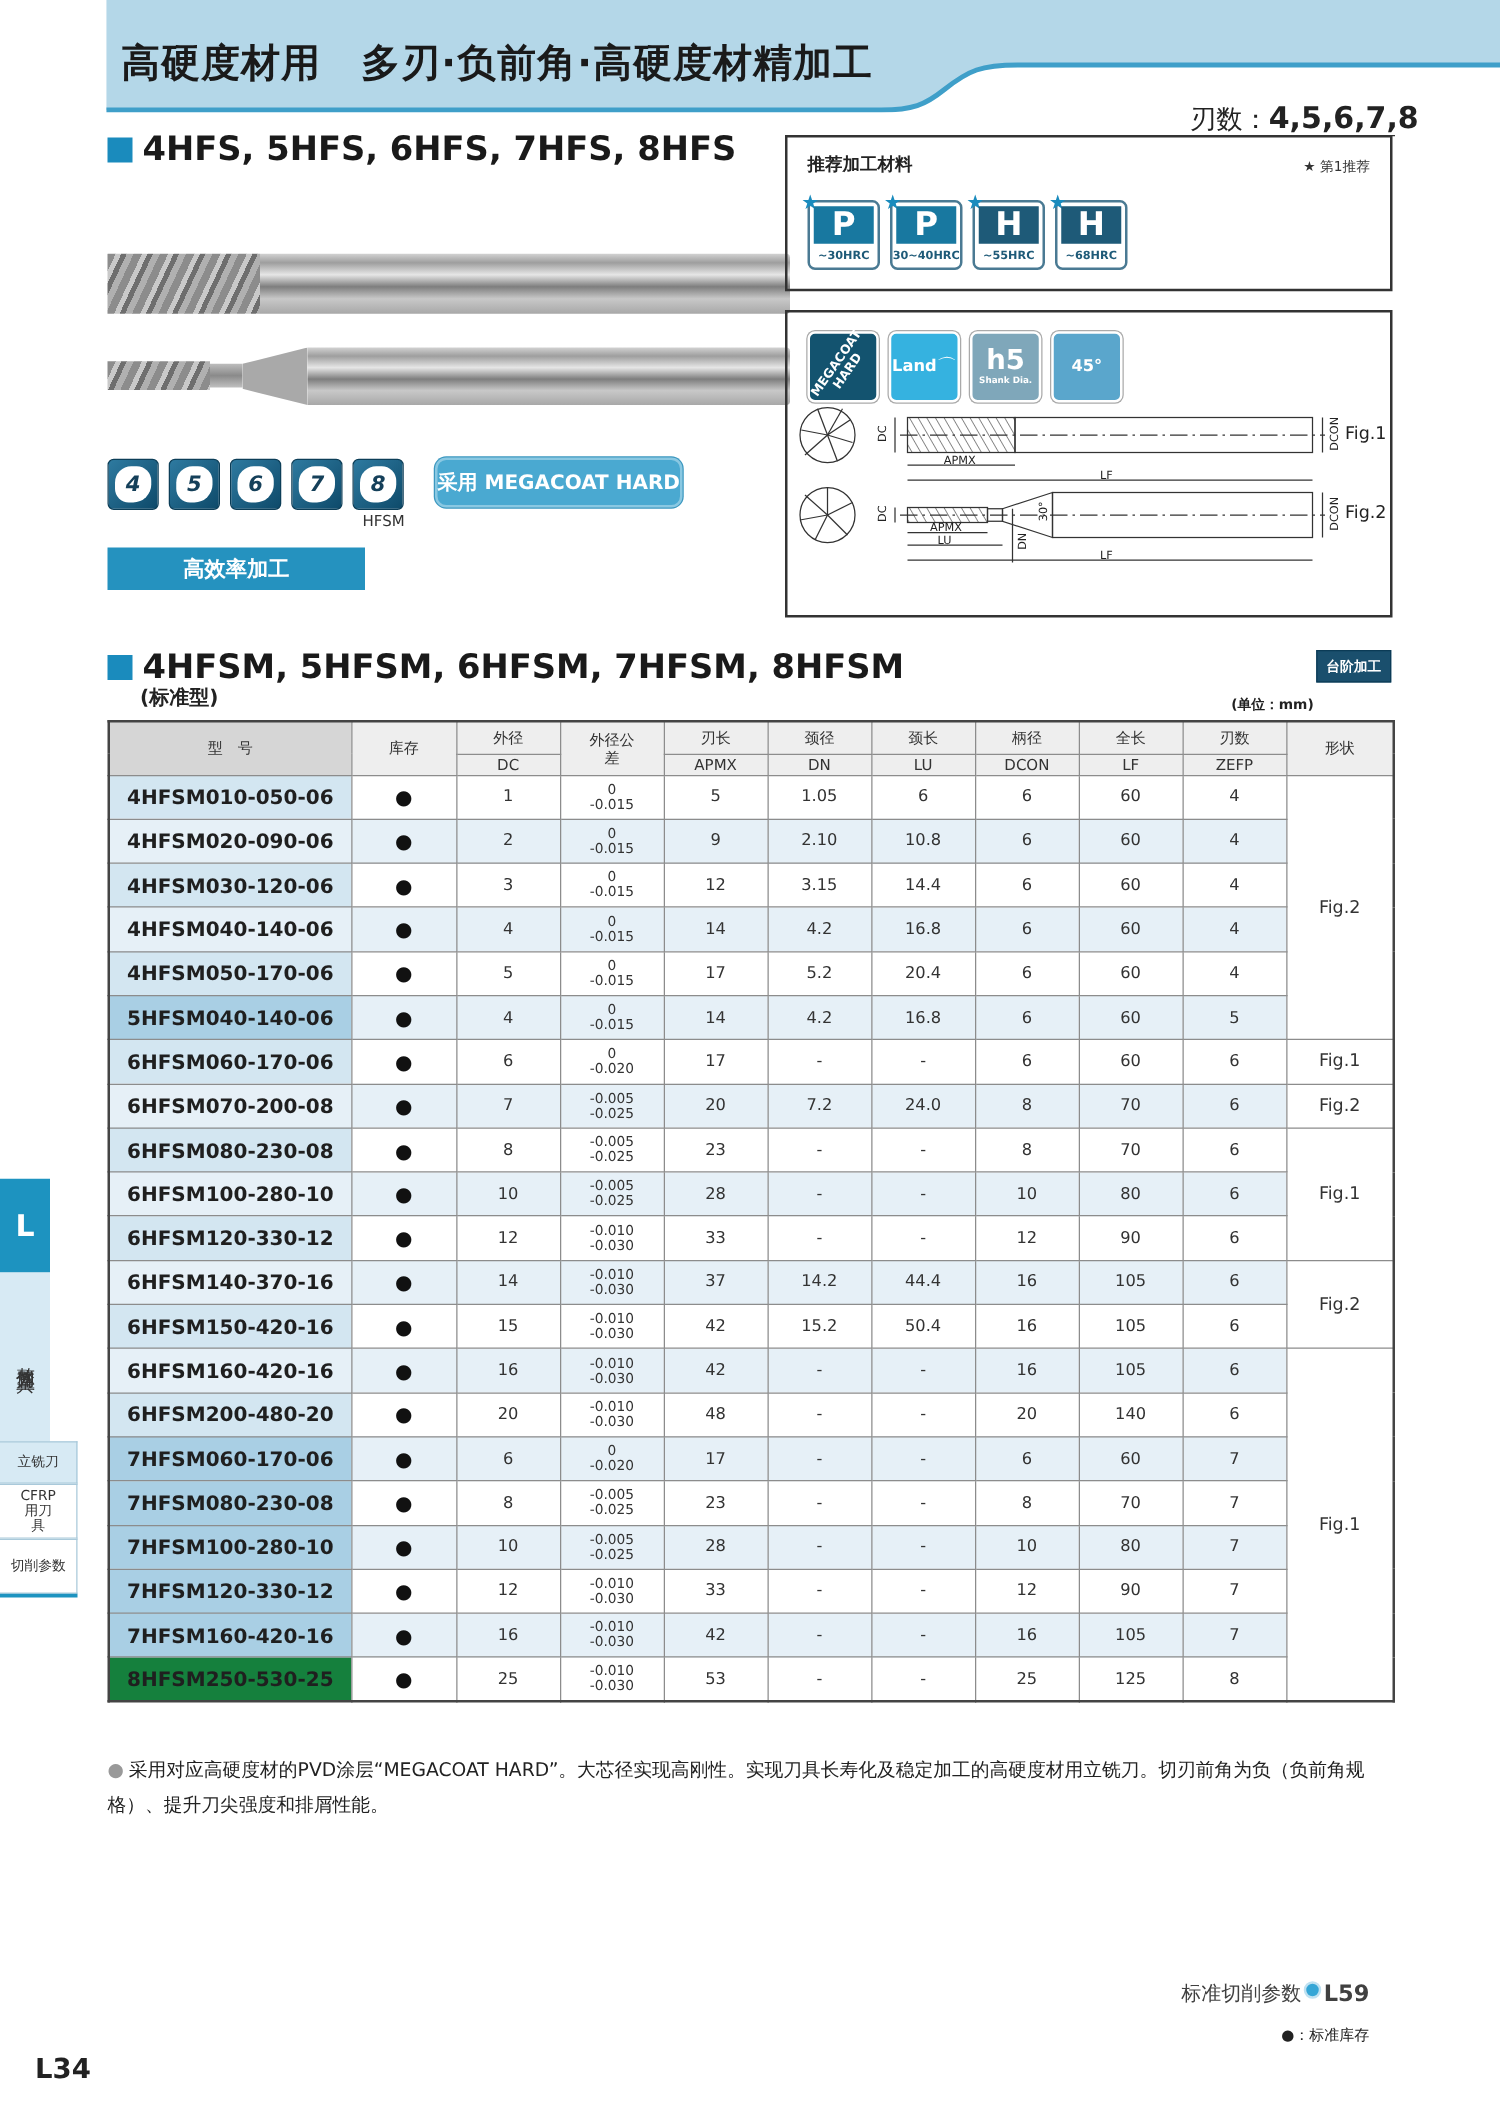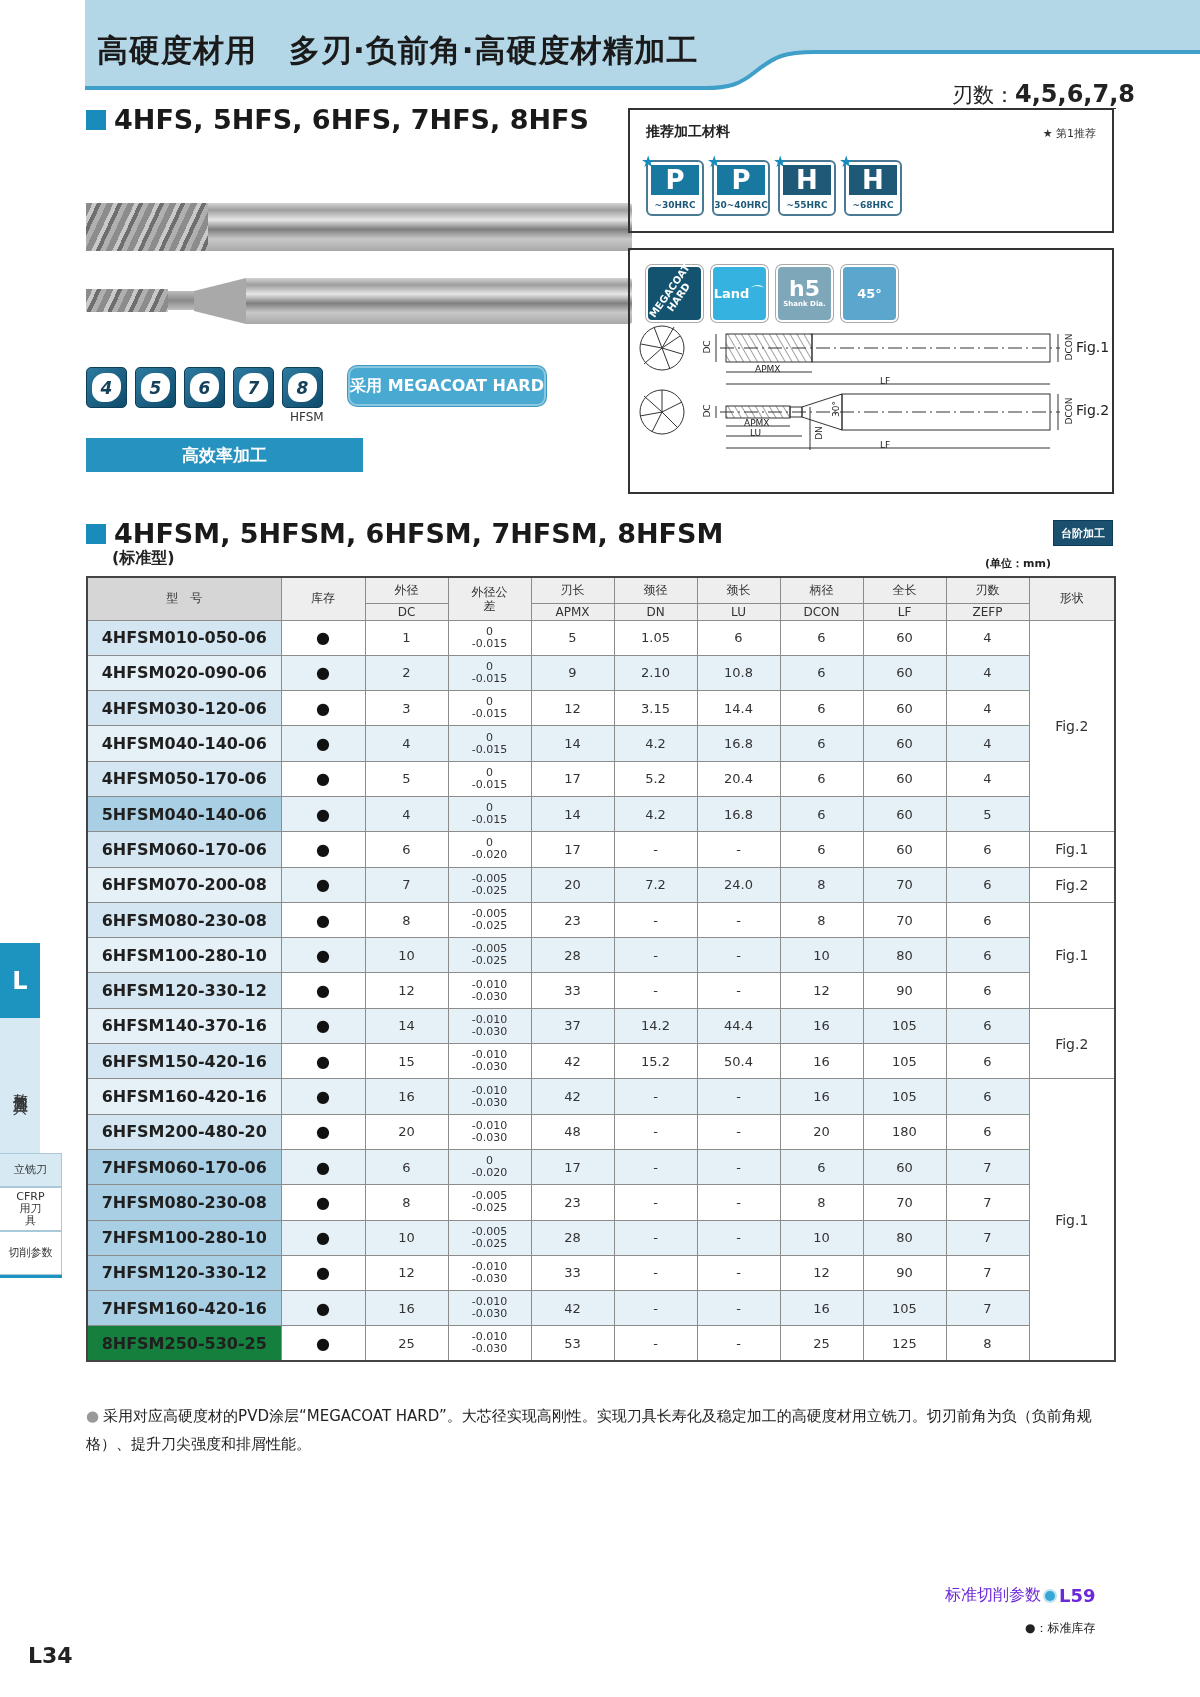--- a/index.html
+++ b/index.html
@@ -21,21 +21,21 @@
   .tool .flutes { position: absolute; background: repeating-linear-gradient(115deg, #8c8c8c 0 6px, #c9c9c9 6px 10px, #6e6e6e 10px 14px, #b0b0b0 14px 19px); }
   .tool .shank { position: absolute; background: linear-gradient(#d2d2d2 0%, #9e9e9e 15%, #e6e6e6 35%, #7e7e7e 55%, #c8c8c8 75%, #a8a8a8 100%); border-radius: 0 3px 3px 0; }
   .tool .neck { position: absolute; background: linear-gradient(#bdbdbd, #8a8a8a 50%, #c0c0c0); }
 
   
   .flute-icons { position: absolute; left: 86px; top: 367px; display: flex; gap: 8px; }
   .flute-icon { width: 41px; height: 41px; border-radius: 5px; background: linear-gradient(135deg, #2e7aa0, #0e4a6a); display: flex; align-items: center; justify-content: center; border: 1px solid #0c3e58; }
   .flute-icon span { width: 29px; height: 29px; background: #fff; border-radius: 45% 40% 50% 38%; display: flex; align-items: center; justify-content: center; font-weight: bold; font-style: italic; font-size: 17px; color: #15405a; }
   .hfsm-label { position: absolute; left: 290px; top: 410px; font-size: 12px; color: #333; }
   .megacoat-badge { position: absolute; left: 348px; top: 366px; width: 198px; height: 40px; background: #4aa9d1; border: 2px solid #8ac8e2; border-radius: 9px; color: #fff; font-weight: bold; font-size: 16px; display: flex; align-items: center; justify-content: center; box-shadow: 0 0 0 1px #3c98c0; }
-  .efficiency-bar { position: absolute; left: 86px; top: 438px; width: 277px; height: 34px; background: #2592bf; color: #fff; font-weight: bold; font-size: 17px; display: flex; align-items: center; justify-content: center; }
+  .efficiency-bar { position: absolute; left: 86px; top: 438px; width: 206px; height: 34px; background: #2592bf; color: #fff; font-weight: bold; font-size: 17px; display: flex; align-items: center; justify-content: center; }
 
   
   .mat-box { position: absolute; left: 628px; top: 108px; width: 486px; height: 125px; border: 2px solid #333; }
   .mat-title { position: absolute; left: 16px; top: 13px; font-size: 14px; font-weight: bold; color: #222; }
   .mat-legend { position: absolute; right: 16px; top: 16px; font-size: 11px; color: #333; }
   .mat-icons { position: absolute; left: 16px; top: 50px; display: flex; gap: 8px; }
   .mat-icon { position: relative; width: 58px; height: 56px; border: 2px solid #4a7a93; border-radius: 6px; background: #fff; }
   .mat-icon .letter { position: absolute; left: 3px; top: 3px; right: 3px; height: 30px; color: #fff; font-weight: bold; font-size: 26px; display: flex; align-items: center; justify-content: center; }
   .mat-icon.p .letter { background: #1878a0; }
   .mat-icon.h .letter { background: #1e5a78; }
@@ -72,21 +72,21 @@
   .spec-table tbody tr td.model.g5 { background: #a9cfe4; }
   .spec-table tbody tr td.model.g7 { background: #a9cfe4; }
   .spec-table tbody tr td.model.g8 { background: #15803d; }
   .spec-table tbody td.shape { background: #fff !important; font-size: 14px; }
   .spec-table td.stock { font-size: 16px; color: #111; }
   .spec-table td.tol { font-size: 11px; line-height: 12px; }
 
   .description { position: absolute; left: 86px; top: 1402px; font-size: 15px; color: #222; line-height: 28px; width: 1040px; }
   .description .bullet { color: #999; margin-right: 4px; }
 
-  .ref-link { position: absolute; left: 945px; top: 1585px; font-size: 16px; color: #6d28d9; display: flex; align-items: center; }
+  .ref-link { position: absolute; left: 945px; top: 1585px; font-size: 16px; color: #404040; display: flex; align-items: flex-start; }
   .ref-link .arrow-icon { width: 14px; height: 14px; border-radius: 50%; background: #35a6d6; border: 2px solid #bfe1f1; margin: 0 2px; }
   .ref-link b { font-size: 18px; }
   .stock-legend { position: absolute; left: 1025px; top: 1620px; font-size: 12px; color: #222; }
   .page-num { position: absolute; left: 28px; top: 1643px; font-size: 22px; font-weight: bold; color: #222; }
 
   
   .side-L { position: absolute; left: 0; top: 943px; width: 40px; height: 75px; background: #1d93c0; color: #fff; font-weight: bold; font-size: 24px; display: flex; align-items: center; justify-content: center; }
   .side-cat { position: absolute; left: 0; top: 1018px; width: 40px; height: 135px; background: #d7eaf4; writing-mode: vertical-rl; font-size: 15px; display: flex; align-items: center; justify-content: center; color: #333; letter-spacing: 2px; }
   .side-sub { position: absolute; left: 0; width: 62px; background: #d7eaf4; border: 1px solid #a9c9da; border-left: none; font-size: 11px; color: #333; text-align: center; display: flex; align-items: center; justify-content: center; line-height: 12px; }
   .side-sub.white { background: #fff; }
@@ -519,21 +519,21 @@
         <td class="stock">●</td>
         <td>20</td>
         <td class="tol">
           <div>-0.010</div>
           <div>-0.030</div>
         </td>
         <td>48</td>
         <td>-</td>
         <td>-</td>
         <td>20</td>
-        <td>180</td>
+        <td>140</td>
         <td>6</td>
       </tr>
       <tr class="alt">
         <td class="model g7">7HFSM060-170-06</td>
         <td class="stock">●</td>
         <td>6</td>
         <td class="tol">
           <div>0</div>
           <div>-0.020</div>
         </td>

